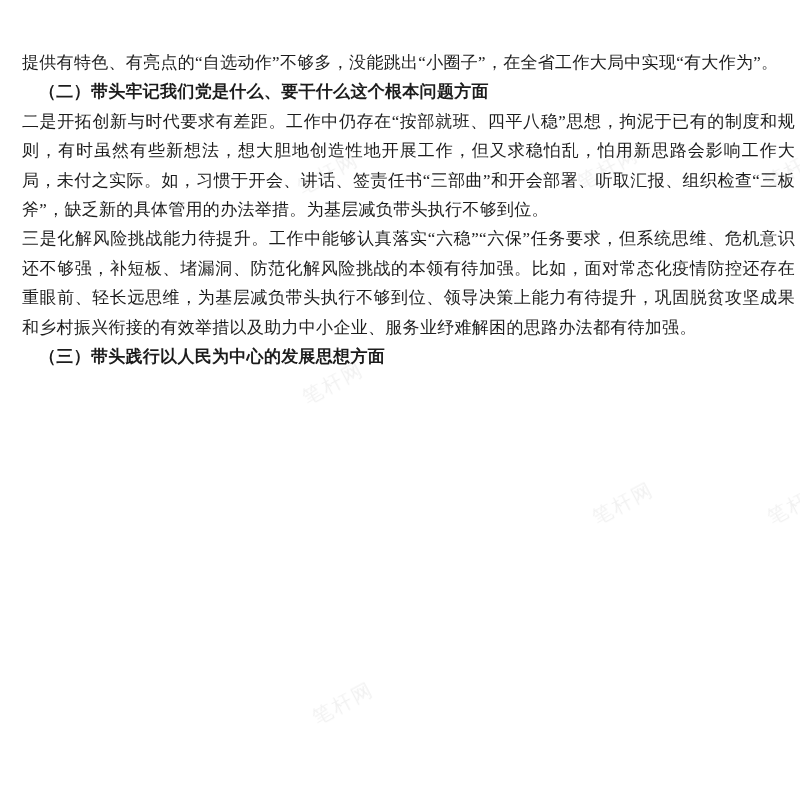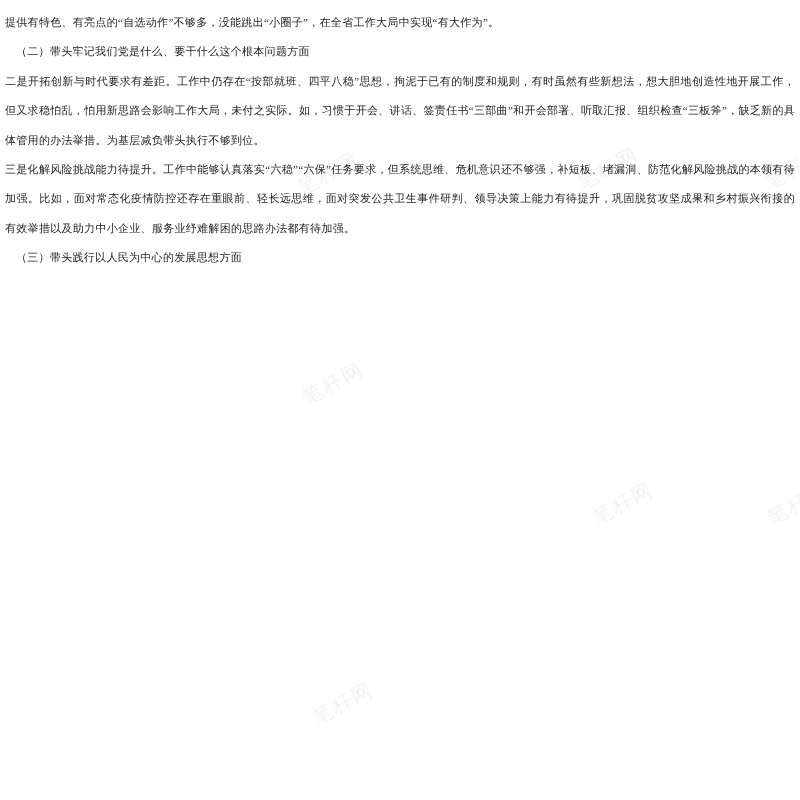--- a/index.html
+++ b/index.html
@@ -12,33 +12,35 @@
     width: 800px;
     height: 800px;
     overflow: hidden;
     background: #ffffff;
     font-family: "Liberation Serif", "DejaVu Serif", serif;
     color: #1c1c1c;
   }
   .doc {
     position: relative;
     z-index: 1;
-    padding: 8px 5px 0 5px;
-    font-size: 11px;
+    padding: 8px 5px 0 22px;
+    font-size: 17px;
     line-height: 29.4px;
     text-align: justify;
     text-justify: inter-ideograph;
     letter-spacing: 0.3px;
+    margin-top: 40px;
   }
   .doc p {
     margin: 0;
     word-break: break-all;
   }
   .doc p.section-heading {
     text-indent: 1em;
+    font-weight: bold;
   }
   .watermark {
     position: absolute;
     z-index: 0;
     color: #000000;
     opacity: 0.055;
     font-size: 20px;
     letter-spacing: 2px;
     transform: rotate(-28deg);
     filter: blur(0.6px);
@@ -57,17 +59,17 @@
   <span class="watermark" style="left:762px; top:155px;">笔杆网</span>
   <span class="watermark" style="left:300px; top:370px;">笔杆网</span>
   <span class="watermark" style="left:590px; top:490px;">笔杆网</span>
   <span class="watermark" style="left:765px; top:490px;">笔杆网</span>
   <span class="watermark" style="left:310px; top:690px;">笔杆网</span>
 
   <div class="doc">
     <p>提供有特色、有亮点的“自选动作”不够多，没能跳出“小圈子”，在全省工作大局中实现“有大作为”。</p>
     <p class="section-heading">（二）带头牢记我们党是什么、要干什么这个根本问题方面</p>
     <p>二是开拓创新与时代要求有差距。工作中仍存在“按部就班、四平八稳”思想，拘泥于已有的制度和规则，有时虽然有些新想法，想大胆地创造性地开展工作，但又求稳怕乱，怕用新思路会影响工作大局，未付之实际。如，习惯于开会、讲话、签责任书“三部曲”和开会部署、听取汇报、组织检查“三板斧”，缺乏新的具体管用的办法举措。为基层减负带头执行不够到位。</p>
-    <p>三是化解风险挑战能力待提升。工作中能够认真落实“六稳”“六保”任务要求，但系统思维、危机意识还不够强，补短板、堵漏洞、防范化解风险挑战的本领有待加强。比如，面对常态化疫情防控还存在重眼前、轻长远思维，面对突发公共卫生事件研判、领导决策上能力有待提升，巩固脱贫攻坚成果和乡村振兴衔接的有效举措以及助力中小企业、服务业纾难解困的思路办法都有待加强。</p>
+    <p>三是化解风险挑战能力待提升。工作中能够认真落实“六稳”“六保”任务要求，但系统思维、危机意识还不够强，补短板、堵漏洞、防范化解风险挑战的本领有待加强。比如，面对常态化疫情防控还存在重眼前、轻长远思维，为基层减负带头执行不够到位、领导决策上能力有待提升，巩固脱贫攻坚成果和乡村振兴衔接的有效举措以及助力中小企业、服务业纾难解困的思路办法都有待加强。</p>
     <p class="section-heading">（三）带头践行以人民为中心的发展思想方面</p>
   </div>
 
 </div>
 
 </body></html>

